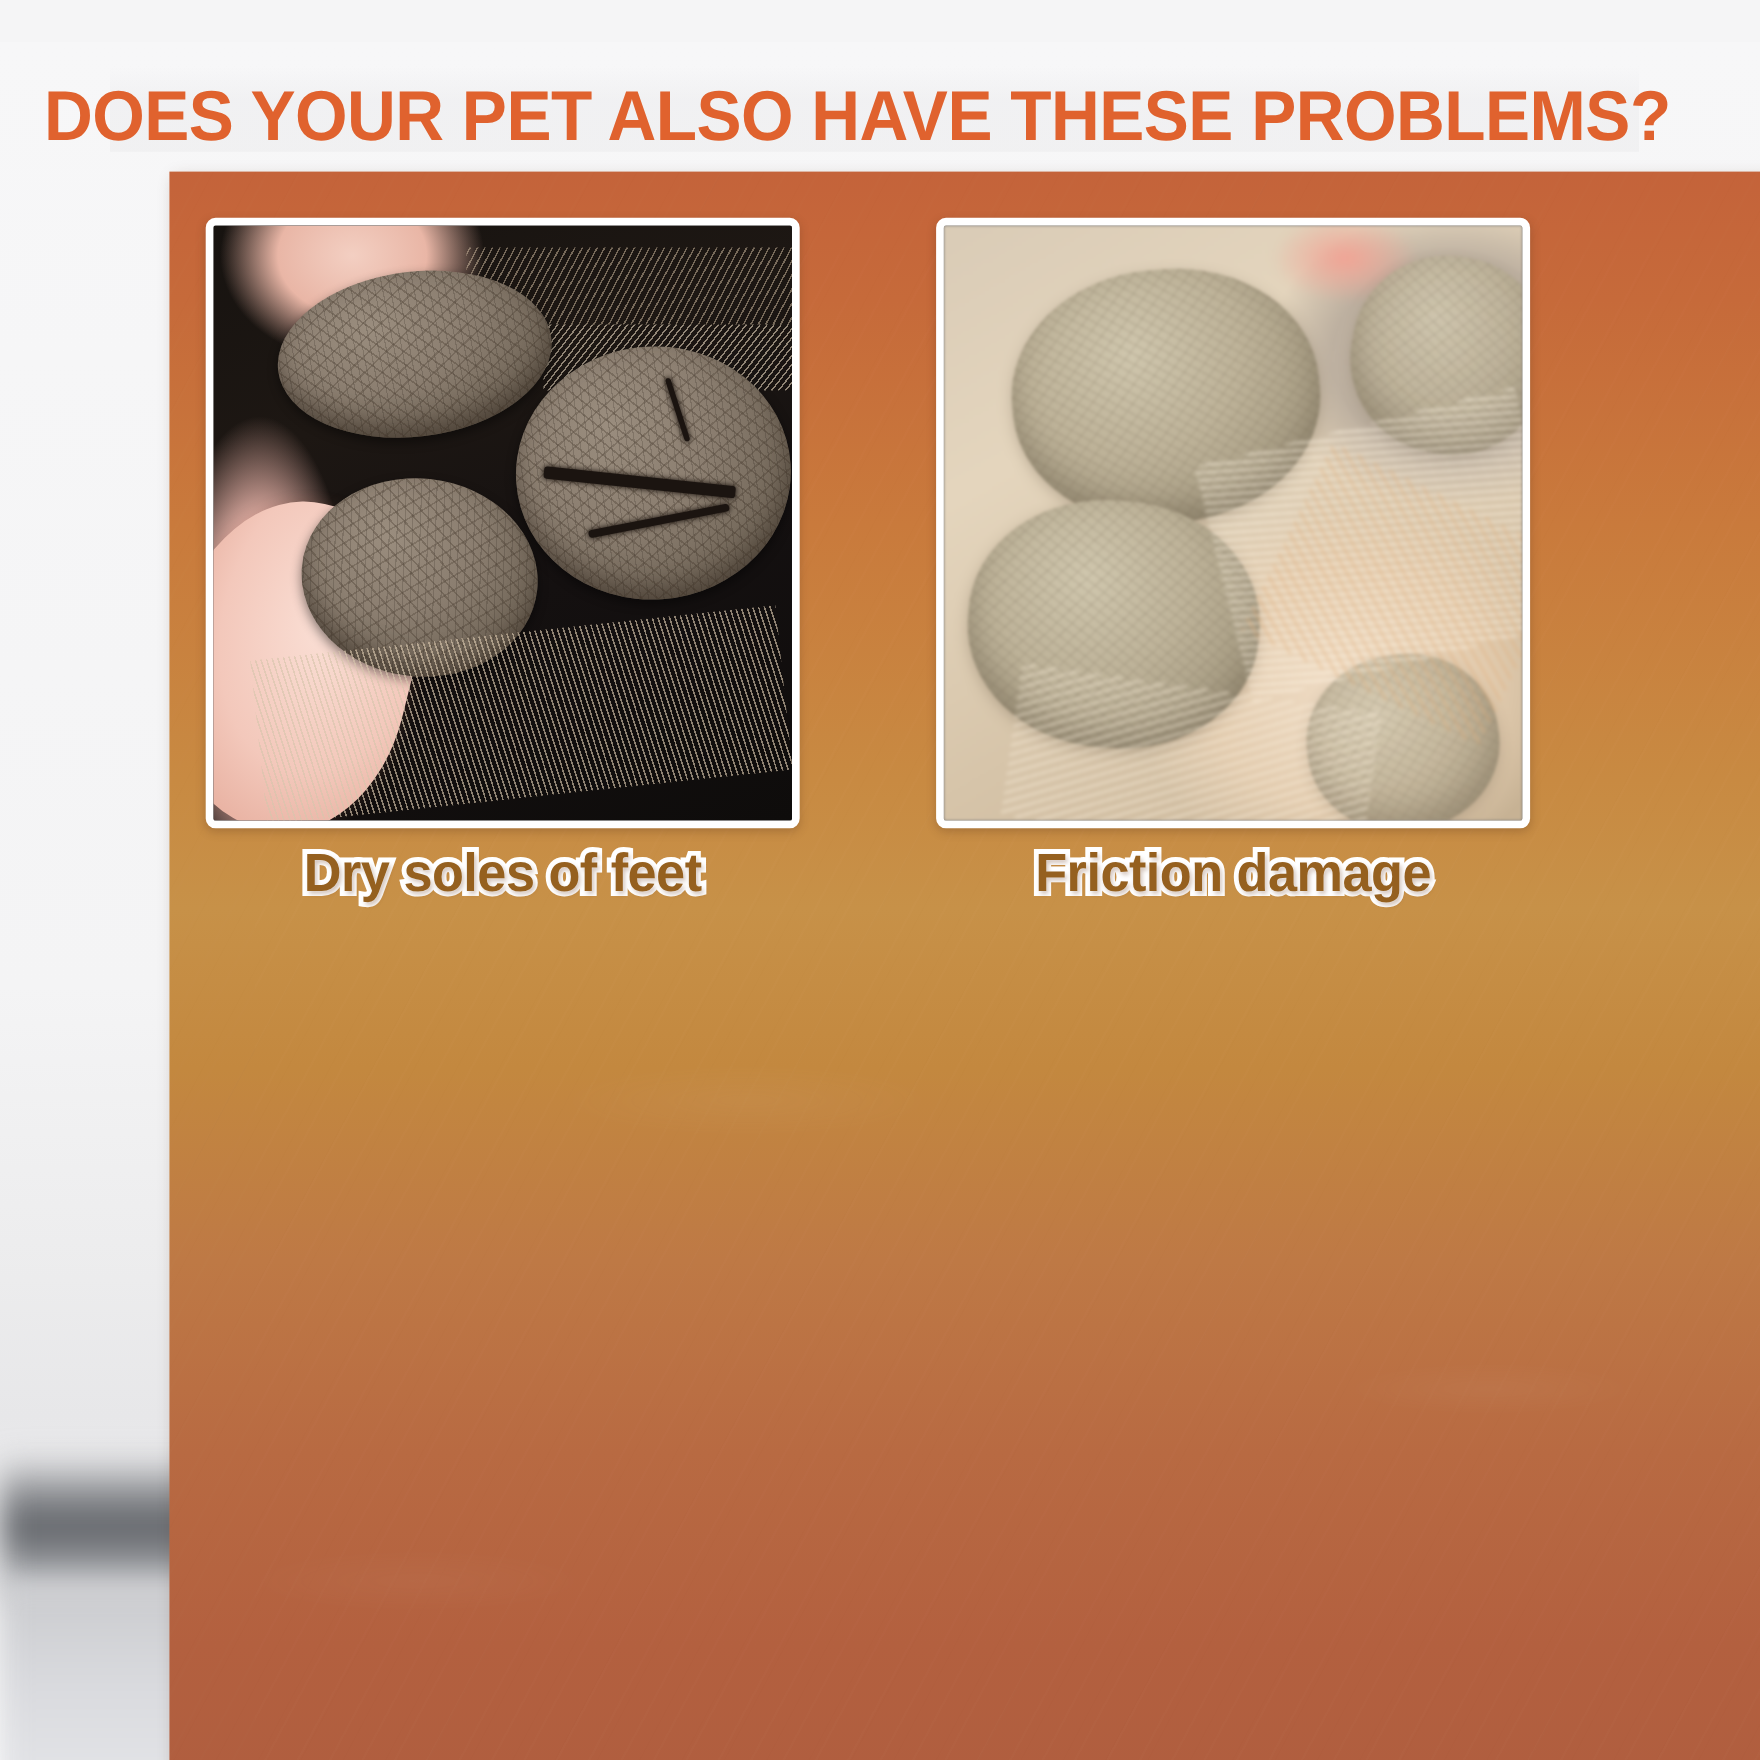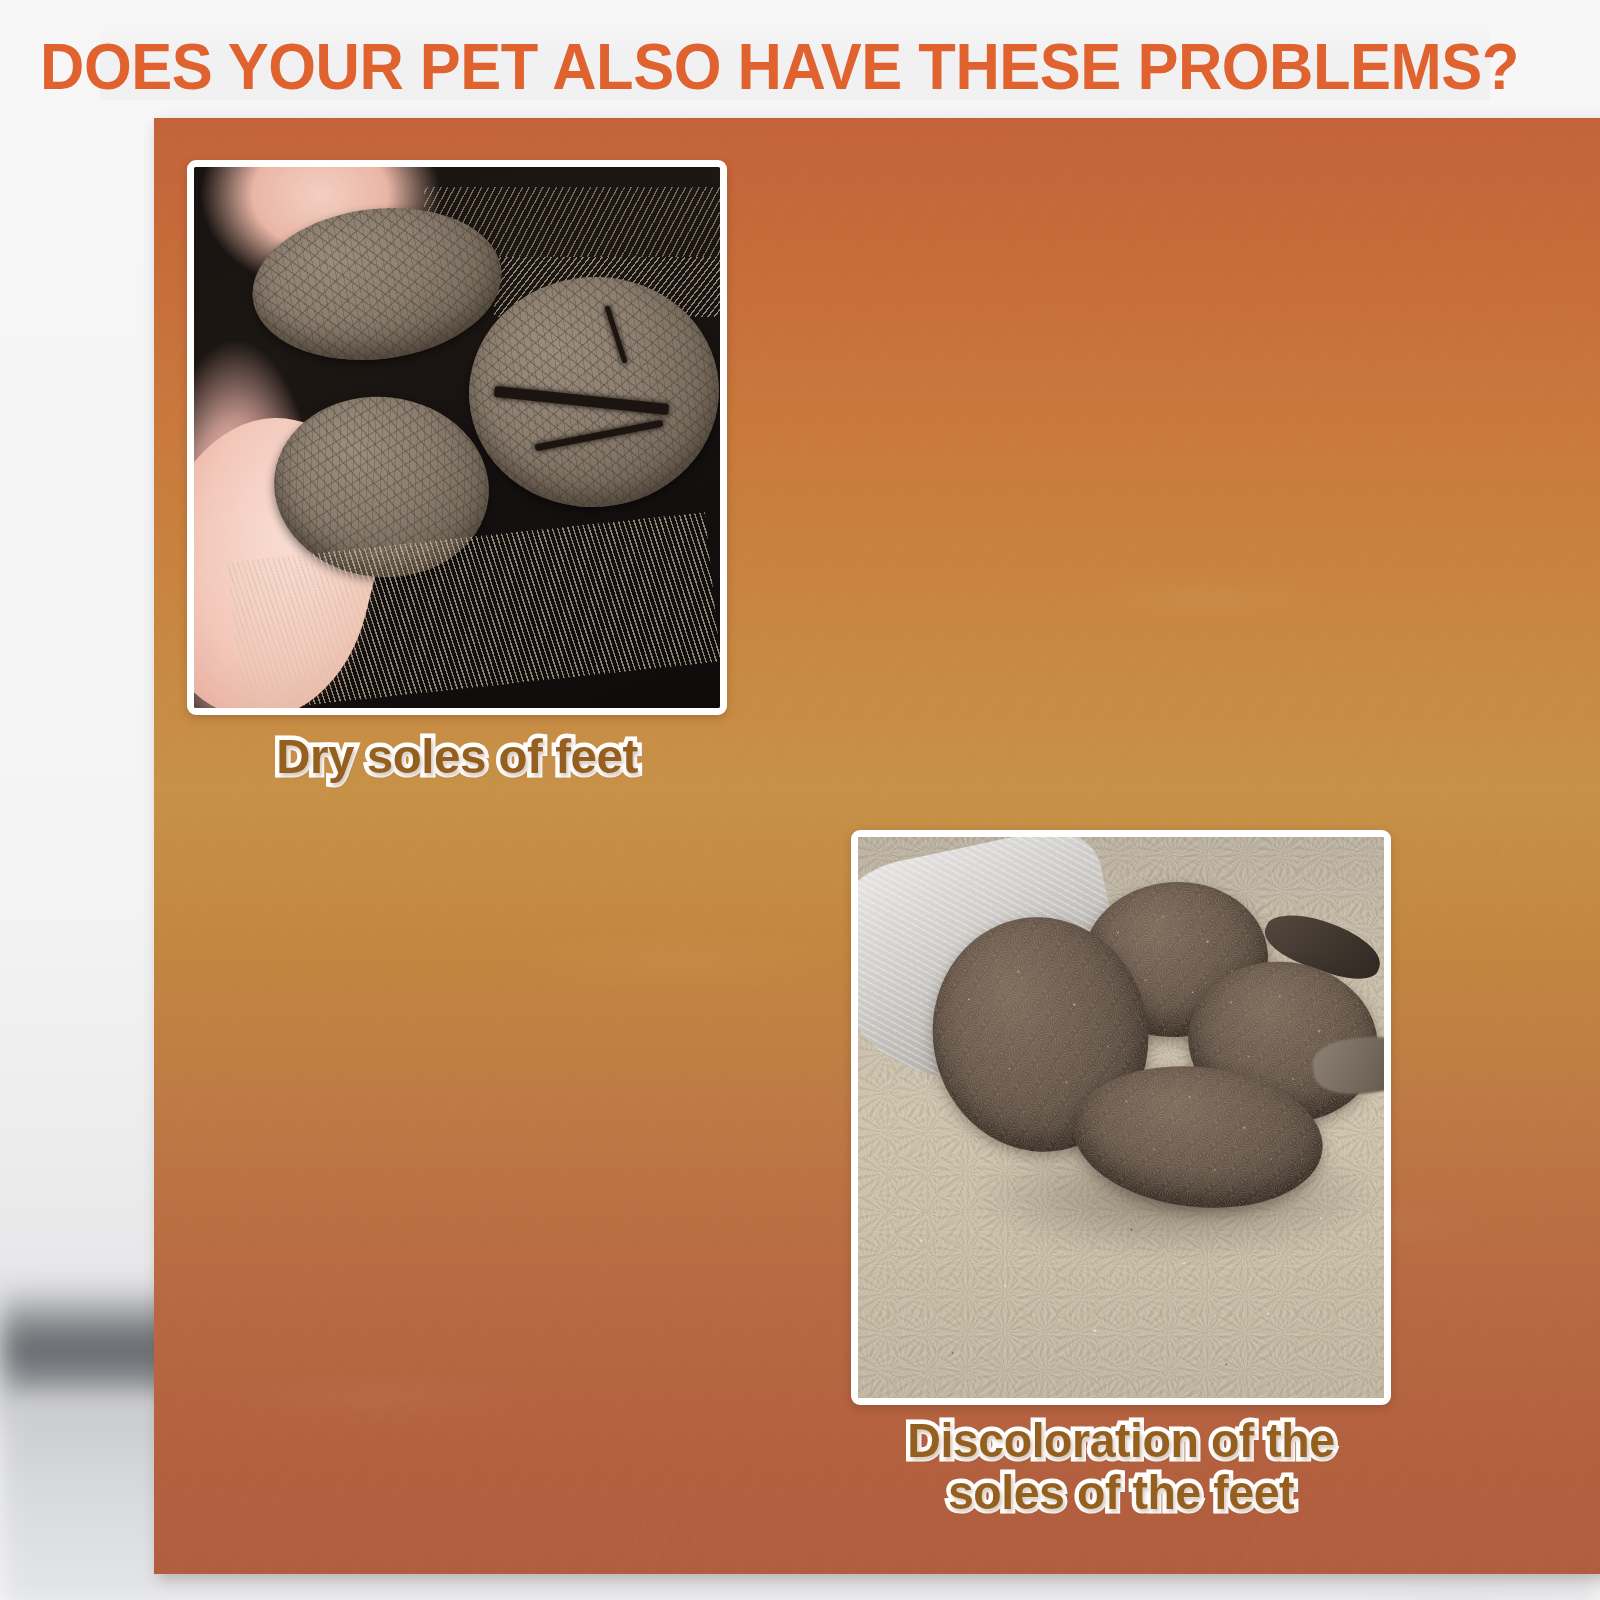--- a/index.html
+++ b/index.html
@@ -3,21 +3,21 @@
 <meta charset="utf-8">
 <title>Pet Paw Problems Infographic</title>
 <style>
   html,body{margin:0;padding:0;}
   body{
     width:1600px;height:1600px;
     font-family:"Liberation Sans",sans-serif;
     overflow:hidden;position:relative;
     background:#f5f5f6;
   }
-  #stage{position:absolute;inset:0;overflow:hidden;}
+  #stage{position:absolute;inset:0;overflow:hidden;margin-top:38px;}
 
   
   .bg-base{
     position:absolute;inset:0;
     background:
       linear-gradient(to bottom,#f7f7f8 0%,#f4f4f5 55%,#ececed 72%,#e7e7e9 80%,#f0f0f1 88%,#fafafa 100%);
   }
   .bg-floor{
     position:absolute;left:0;right:0;top:1285px;height:130px;
     background:linear-gradient(to bottom,rgba(245,245,246,0) 0%,#8c8e92 28%,#5d6065 52%,#9b9da1 76%,#c9cace 100%);
@@ -394,34 +394,33 @@
             <div class="pad padC"></div>
             <div class="crack k1"></div>
             <div class="crack k2"></div>
             <div class="crack k3"></div>
             <div class="fur furA"></div>
           </div>
         </div>
         <div class="caption">Dry soles of feet</div>
       </div>
 
-
-
-      <div class="cell c4">
+      <div class="cell c2">
         <div class="photo-frame">
-          <div class="photo p4">
-            <div class="sand"></div>
-            <div class="shadow"></div>
-            <div class="leg"></div>
-            <div class="claw"></div>
-            <div class="dpad d2"></div>
-            <div class="dpad d1"></div>
-            <div class="dpad d3"></div>
-            <div class="claw2"></div>
-            <div class="dpad d4"></div>
+          <div class="photo p2">
+            <div class="pinkblob"></div>
+            <div class="pad padC"></div>
+            <div class="pad padA"></div>
+            <div class="pad padB"></div>
+            <div class="pad padD"></div>
+            <div class="fluff f1"></div>
+            <div class="fluff f3"></div>
+            <div class="fluff f2"></div>
           </div>
         </div>
-        <div class="caption two-line"><span>Discoloration of the</span><br><span>soles of the feet</span></div>
+        <div class="caption">Friction damage</div>
       </div>
+
+
 
     </div>
   </div>
 </div>
 
 </body></html>

